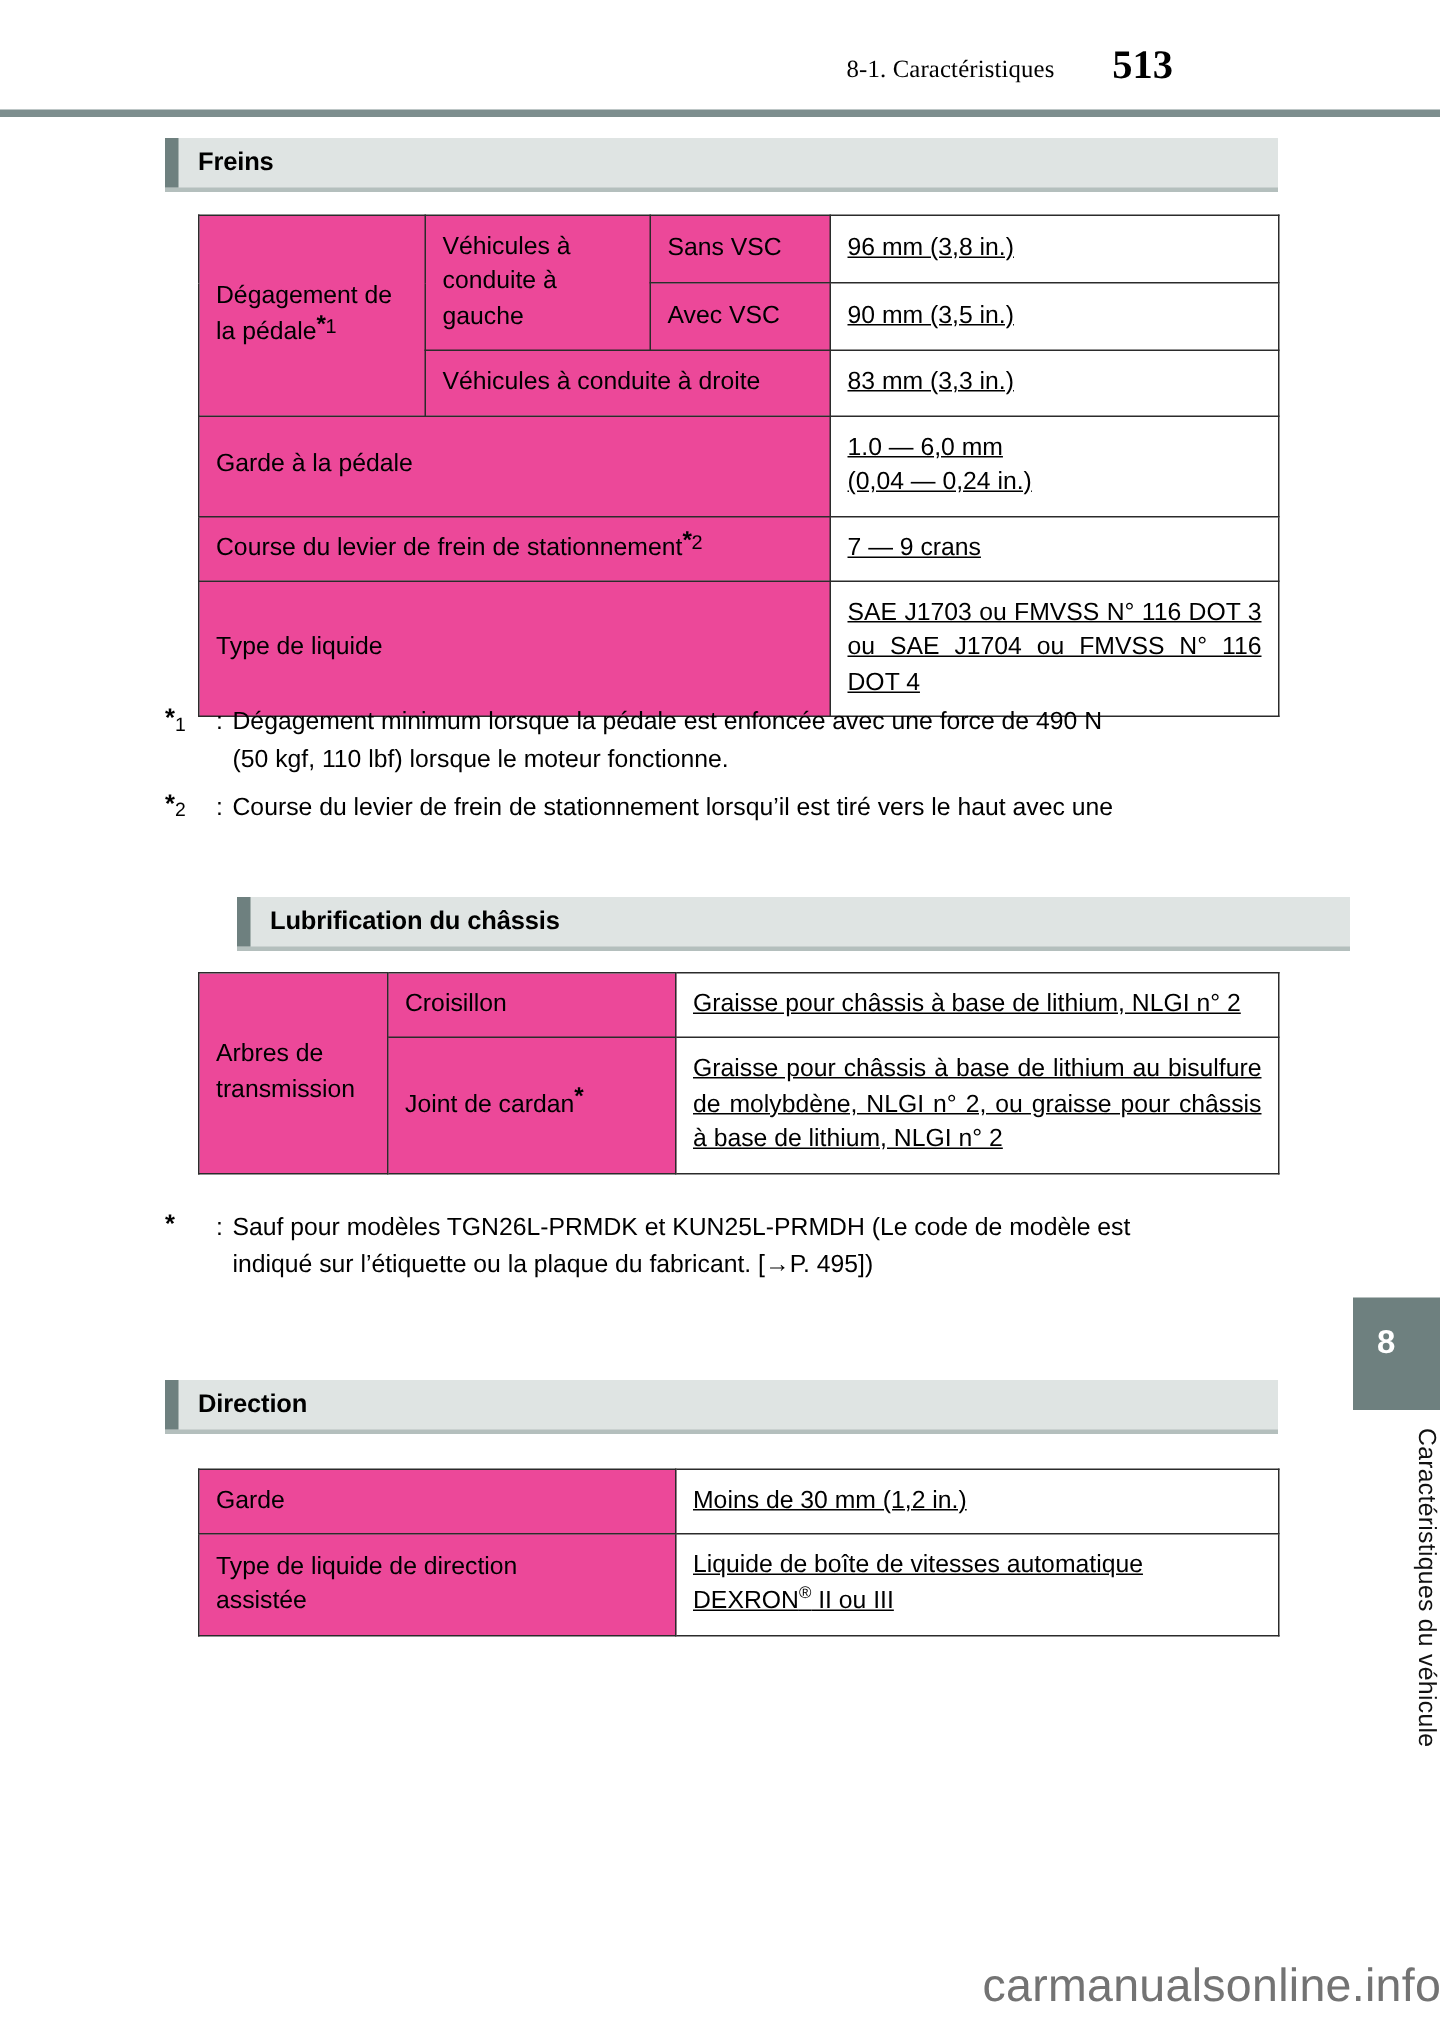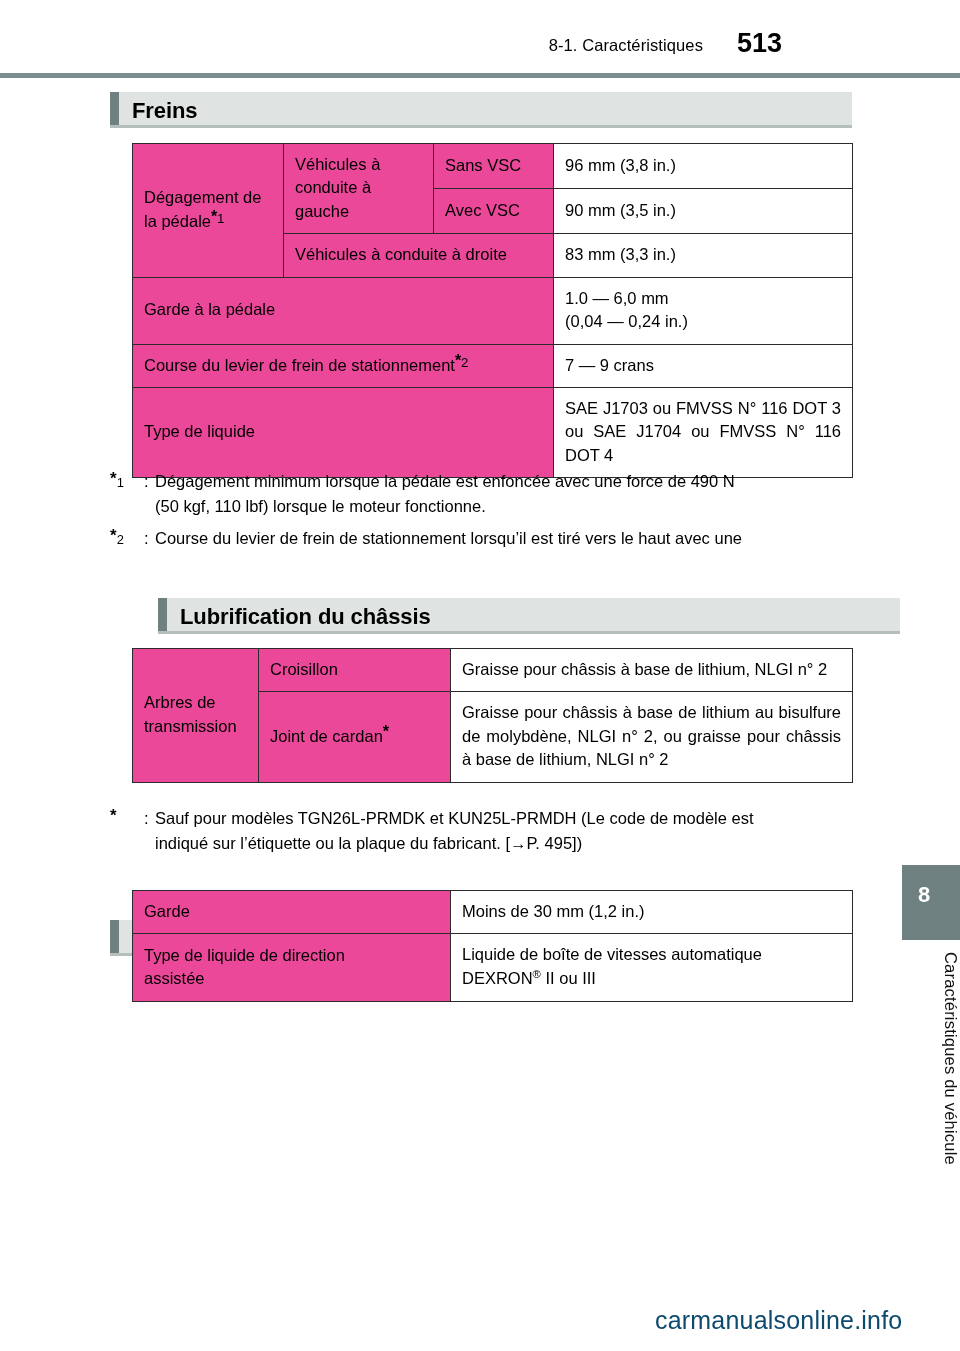--- a/index.html
+++ b/index.html
@@ -16,20 +16,21 @@
     overflow: hidden;
   }
 
   
   .page-header {
     position: absolute;
     left: 0;
     top: 34px;
     width: 811px;
     height: 44px;
+    font-family: Liberation Serif, serif;
   }
   .header-chapter {
     position: absolute;
     right: 108px;
     top: 2px;
     font-size: 16.5px;
     letter-spacing: 0.1px;
     white-space: nowrap;
   }
   .header-pageno {
@@ -61,41 +62,41 @@
     left: 0;
     top: 0;
     width: 9px;
     height: 33px;
     background: #6e807f;
   }
   .section-head .title {
     position: absolute;
     left: 22px;
     top: 6px;
-    font-size: 22px;
+    font-size: 17px;
     font-weight: bold;
     letter-spacing: -0.1px;
     white-space: nowrap;
   }
 
   
   .spec-table {
     position: absolute;
     border-collapse: collapse;
     table-layout: fixed;
     font-size: 16.5px;
   }
   .spec-table td {
     border: 1.5px solid #2b2b2b;
     padding: 9px 11px 10px 11px;
     vertical-align: middle;
     line-height: 1.42;
   }
   td.k { background: #ec4899; }
-  td.v { background: #ffffff; }
+  td.v { background: #ffffff; text-decoration: underline; }
   td.just { text-align: justify; text-align-last: left; }
 
   sup.star {
     font-size: 0.98em;
     vertical-align: baseline;
     position: relative;
     top: -5px;
     font-weight: bold;
     letter-spacing: -0.2px;
   }
@@ -174,22 +175,22 @@
     letter-spacing: 0.2px;
     padding-left: 16px;
     box-sizing: border-box;
   }
 
   
   .watermark {
     position: absolute;
     left: 655px;
     top: 1306px;
-    font-size: 25px;
-    color: #0c4a6e;
+    font-size: 31px;
+    color: #737373;
     letter-spacing: 0.2px;
     white-space: nowrap;
   }
 </style>
 </head>
 <body>
 
 <div class="page-header">
   <div class="header-chapter">8-1. Caractéristiques</div>
   <div class="header-pageno">513</div>
@@ -286,21 +287,21 @@
     <span>Sauf pour modèles TGN26L-PRMDK et KUN25L-PRMDH (Le code de modèle est</span>
     <span class="l2">indiqué sur l’étiquette ou la plaque du fabricant. [→P. 495])</span>
   </div>
 </div>
 
 <div class="section-head" style="left:110px; top:884px; width:742px;margin-top:36px;">
   <span class="accent"></span>
   <span class="title">Direction</span>
 </div>
 
-<table class="spec-table" style="left:132px; top:890px; width:720px;">
+<table class="spec-table" style="left:132px; top:979px; width:720px;">
   <colgroup>
     <col style="width:318px">
     <col style="width:402px">
   </colgroup>
   <tbody>
     <tr>
       <td class="k">Garde</td>
       <td class="v">Moins de 30 mm (1,2 in.)</td>
     </tr>
     <tr>

